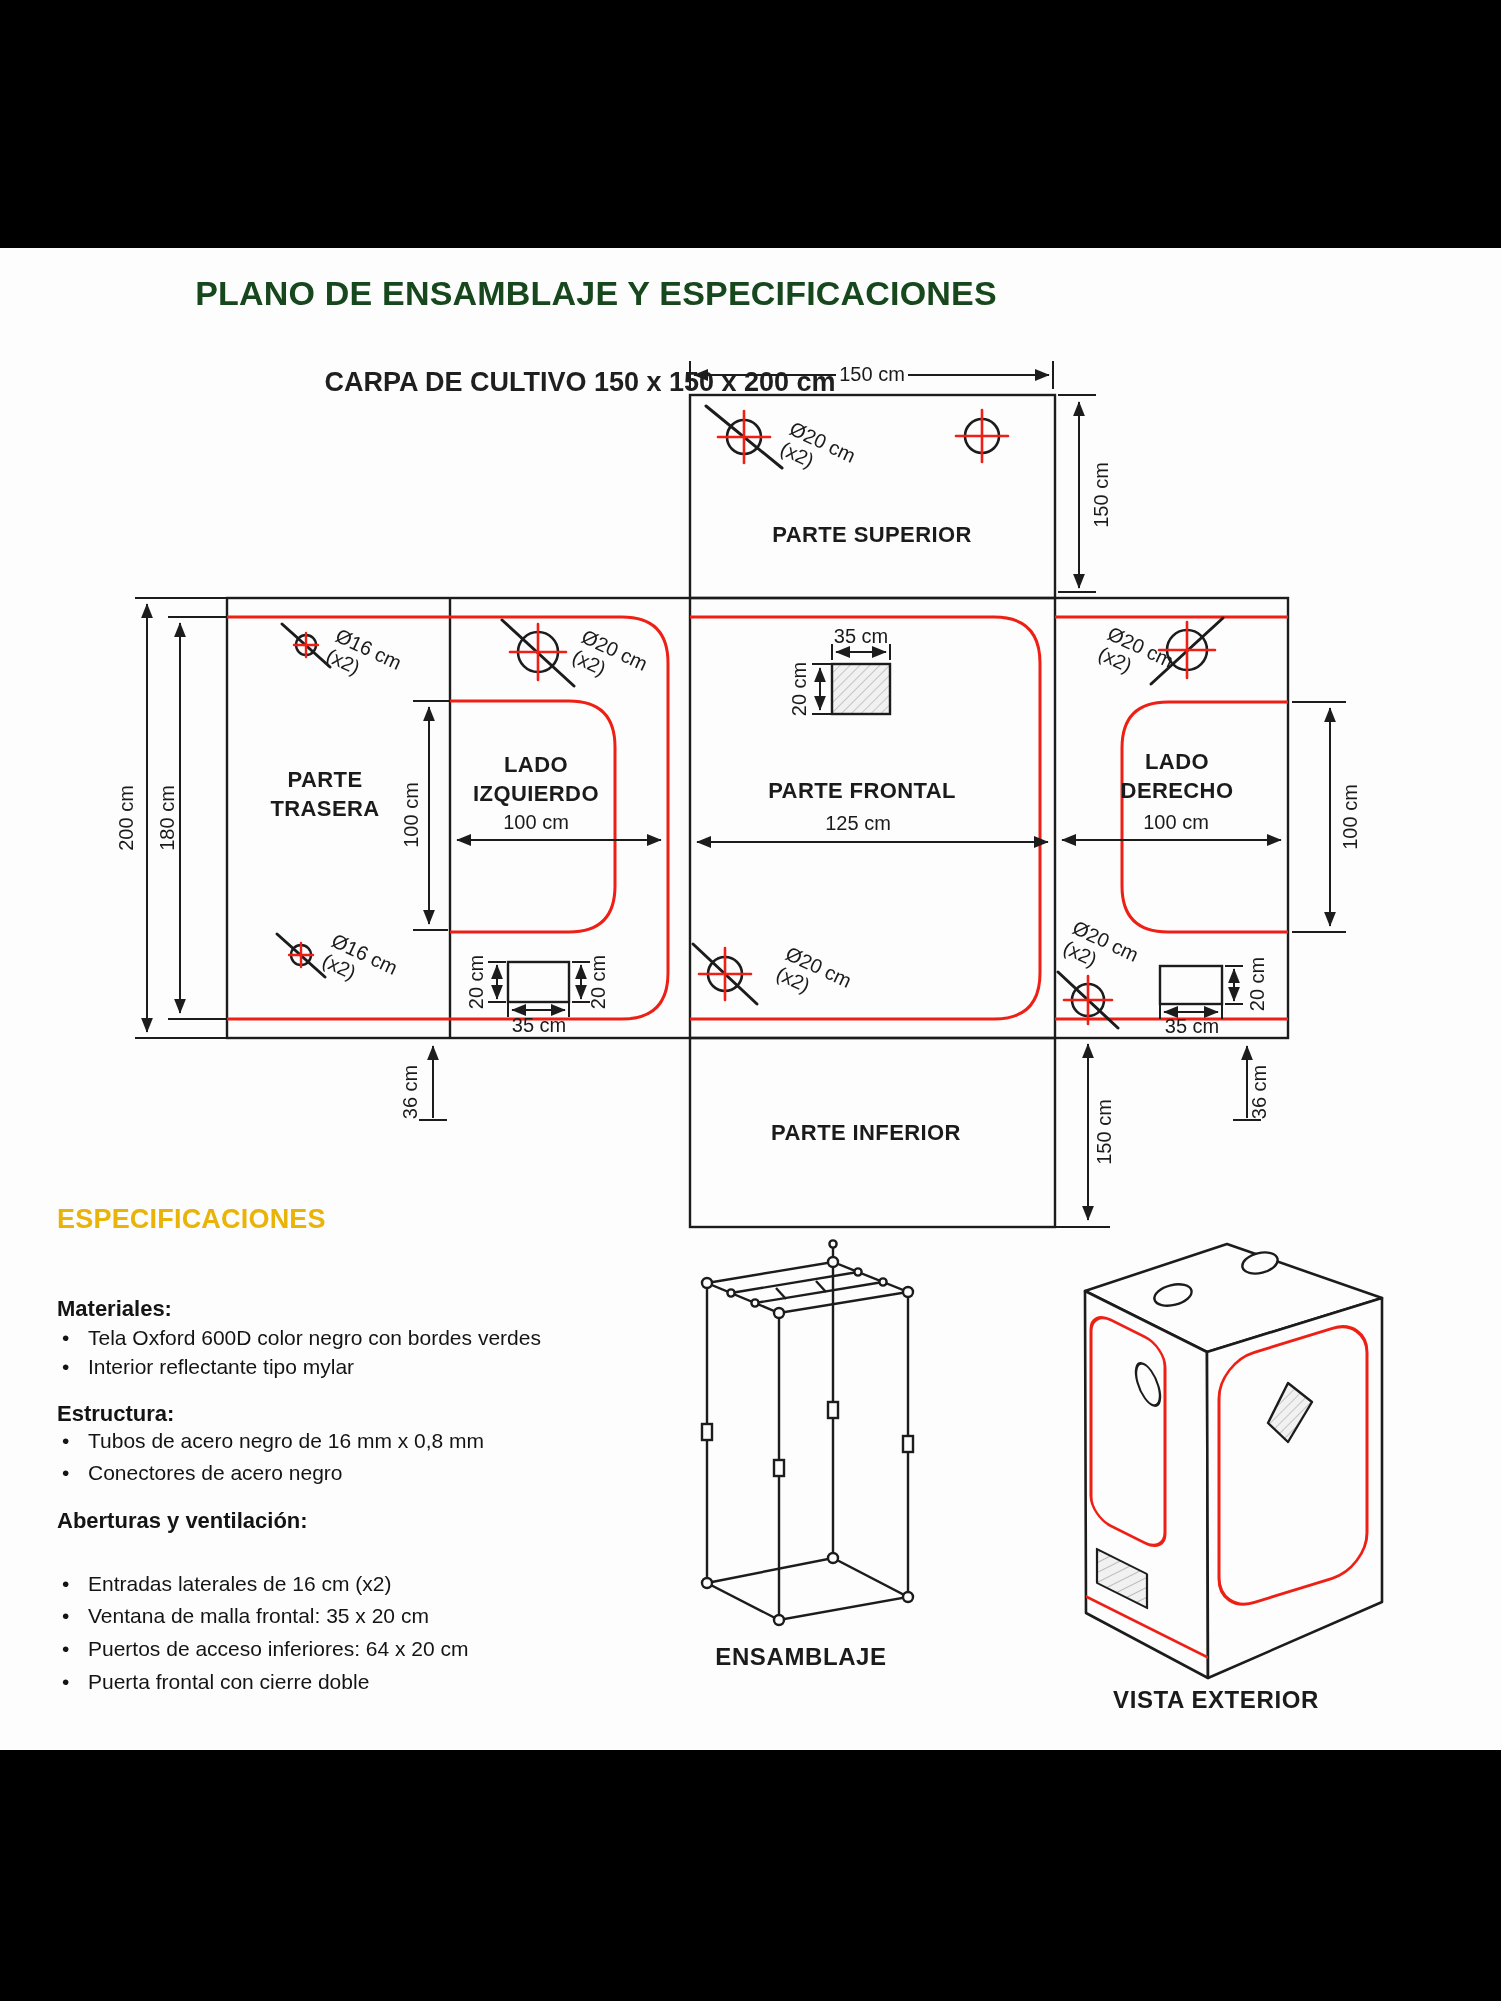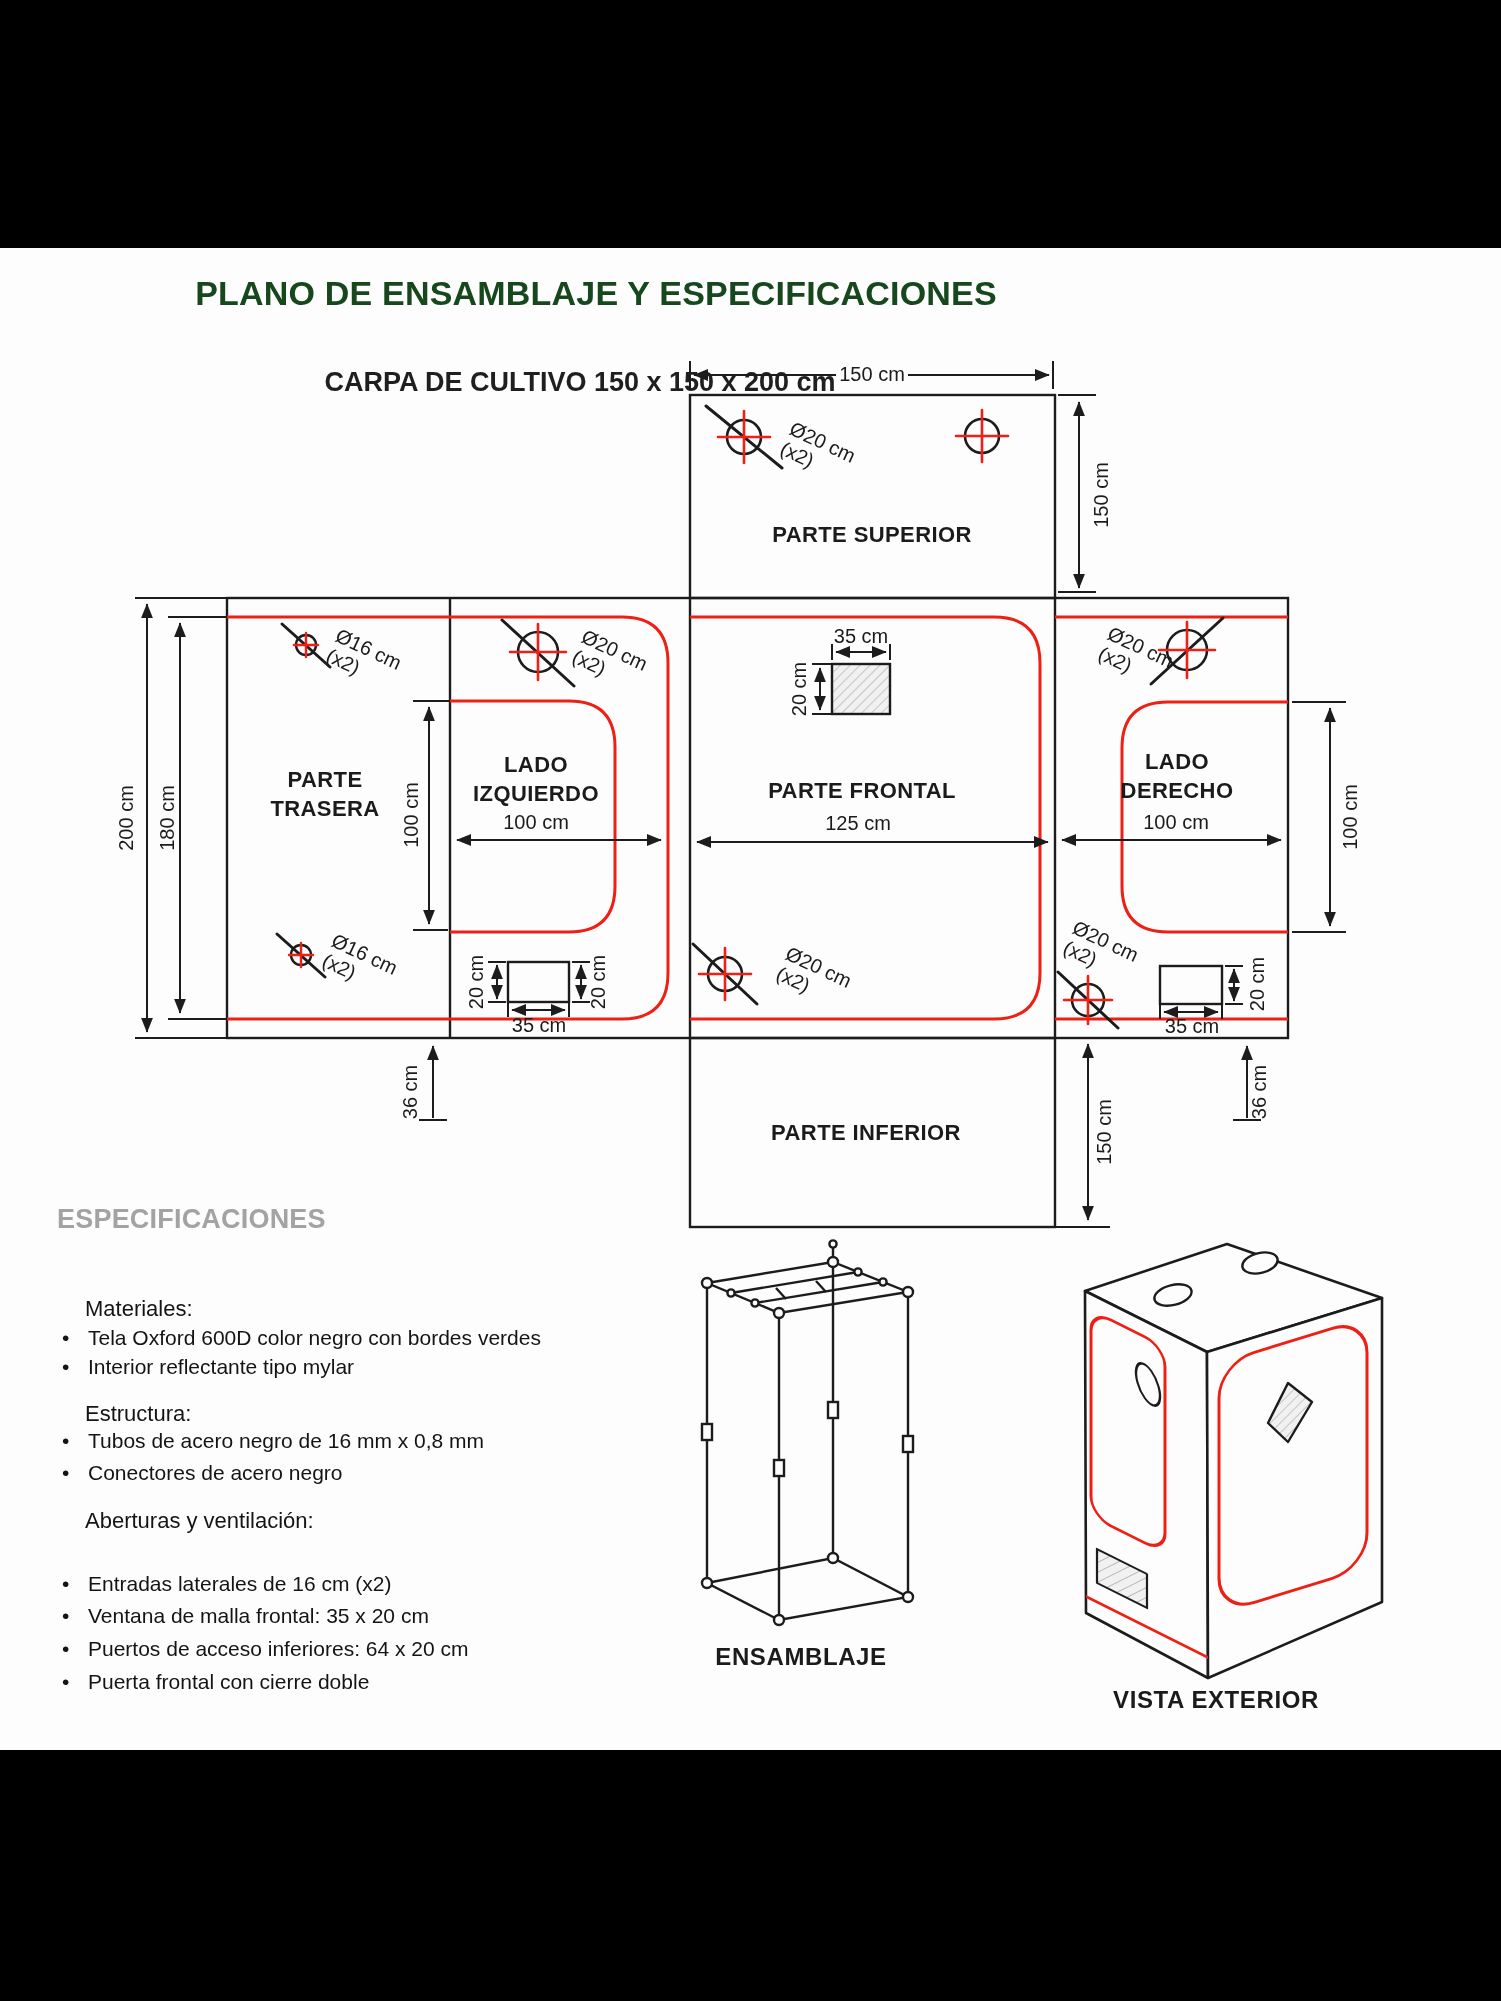--- a/index.html
+++ b/index.html
@@ -15,22 +15,22 @@
   .rot25 span{display:block;}
   .panel-lbl{font-weight:bold;font-size:22px;letter-spacing:.4px;text-align:center;line-height:1.3;}
   .title{position:absolute;left:0;top:274px;width:1192px;text-align:center;
          font-size:34px;font-weight:800;color:#17481d;letter-spacing:.2px;}
   .subtitle{position:absolute;left:0;top:330px;width:1160px;text-align:center;
             font-size:27px;font-weight:bold;color:#1f1f1f;margin-top:37px;}
   .cap{font-weight:bold;font-size:24px;letter-spacing:.6px;}
   svg{position:absolute;left:0;top:0;}
   
   .spec{position:absolute;left:57px;white-space:nowrap;}
-  .spec.h1{font-size:27px;font-weight:800;color:#a3a3a3;letter-spacing:.2px;}
-  .spec.h2{font-size:22px;font-weight:normal;color:#141414;margin-left:28px;}
+  .spec.h1{font-size:27px;font-weight:800;color:#eab308;letter-spacing:.2px;}
+  .spec.h2{font-size:22px;font-weight:bold;color:#141414;}
   .spec.line{font-size:21px;color:#141414;}
   .spec .lead{font-weight:bold;}
   .spec-item{position:absolute;left:62px;font-size:21px;color:#141414;white-space:nowrap;}
   .spec-item::before{content:"\2022";display:inline-block;width:26px;color:#141414;}
 </style>
 </head>
 <body>
 
 <div class="page">
   <div class="canvas"></div>

